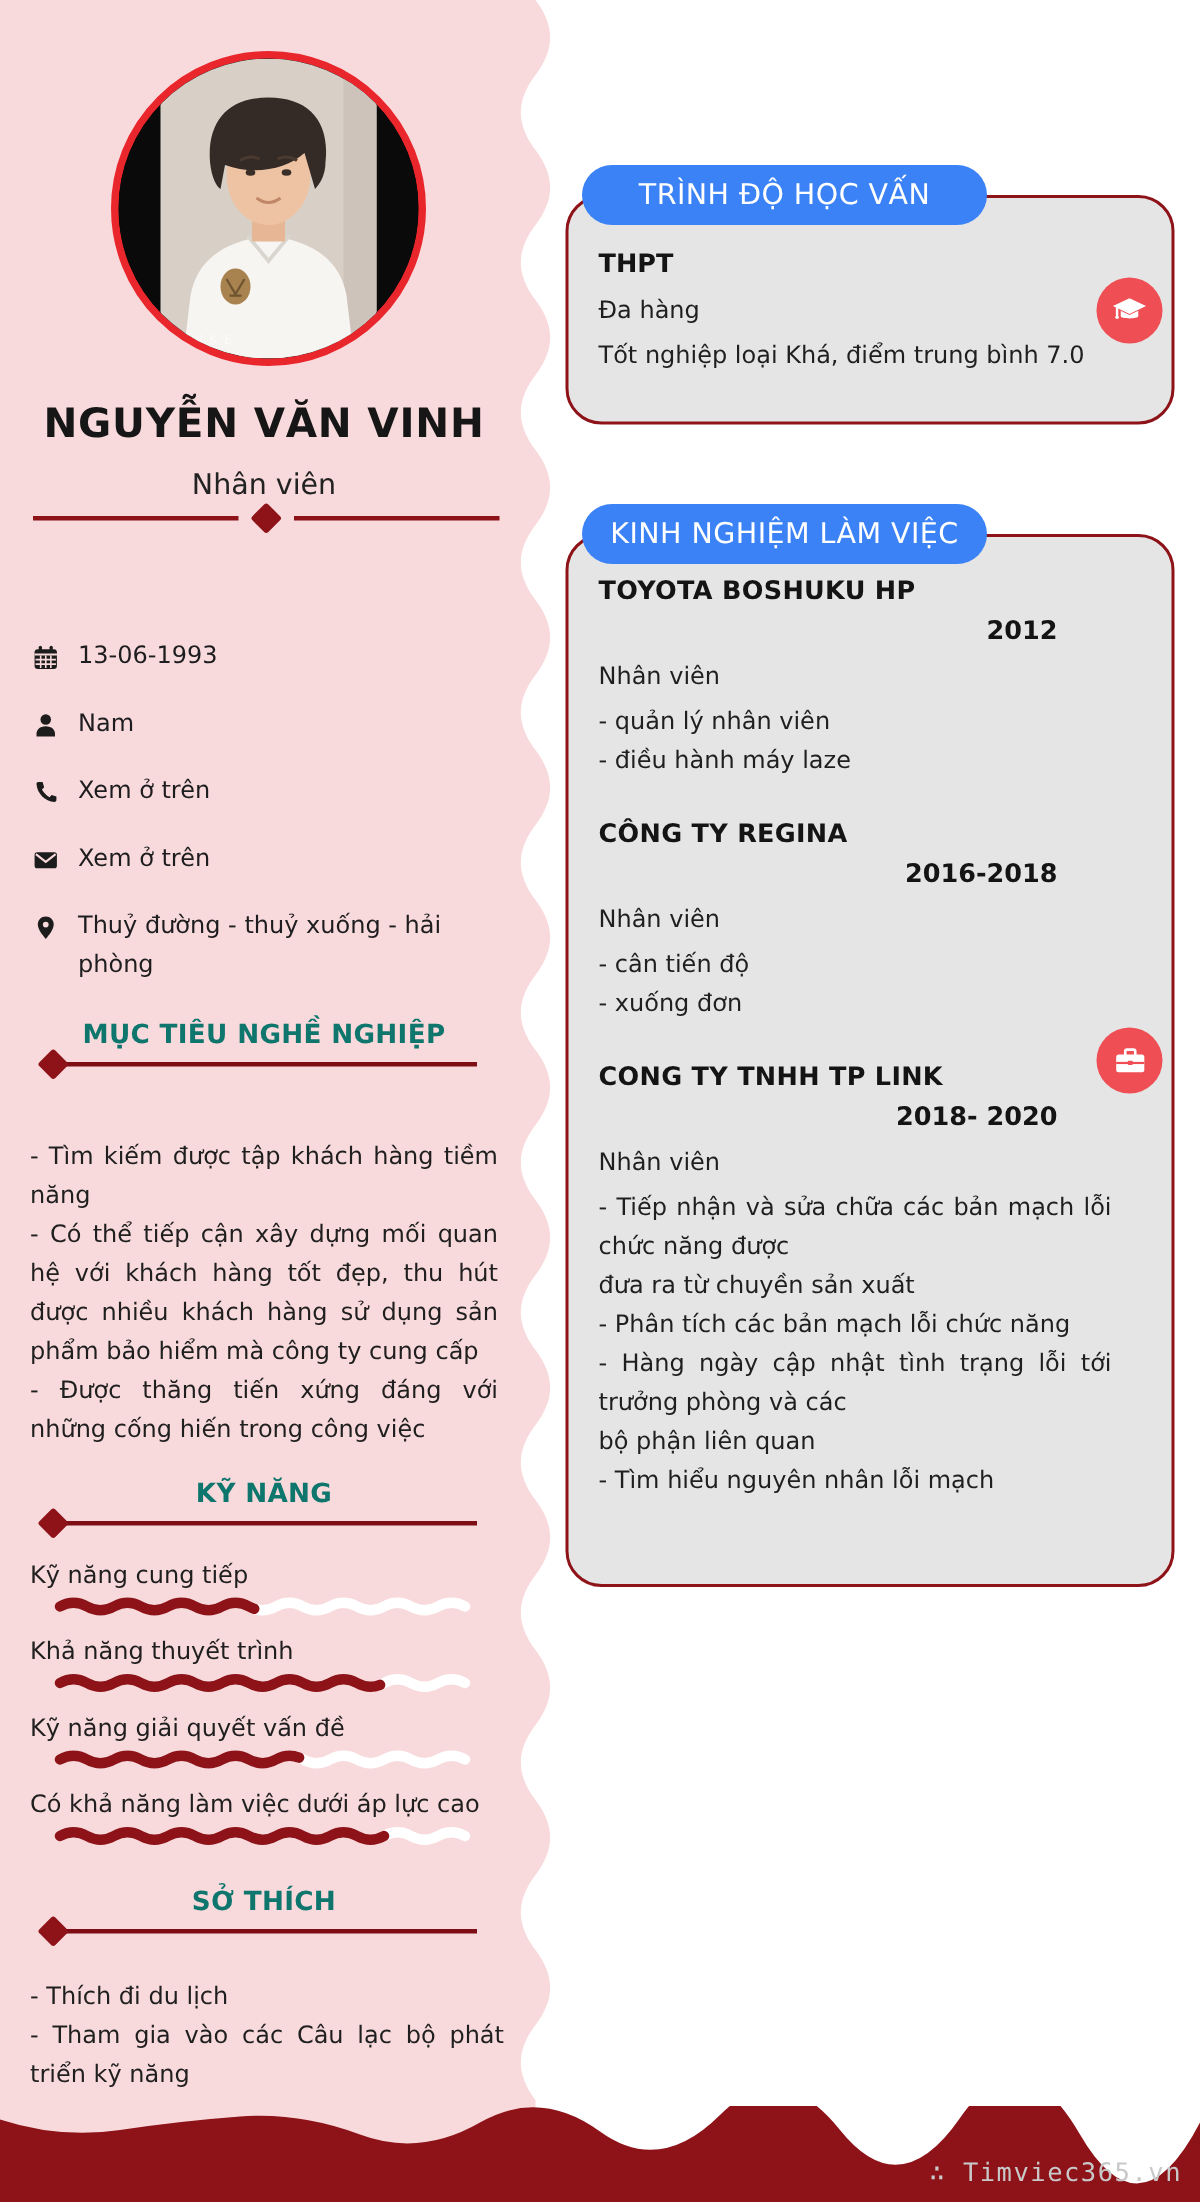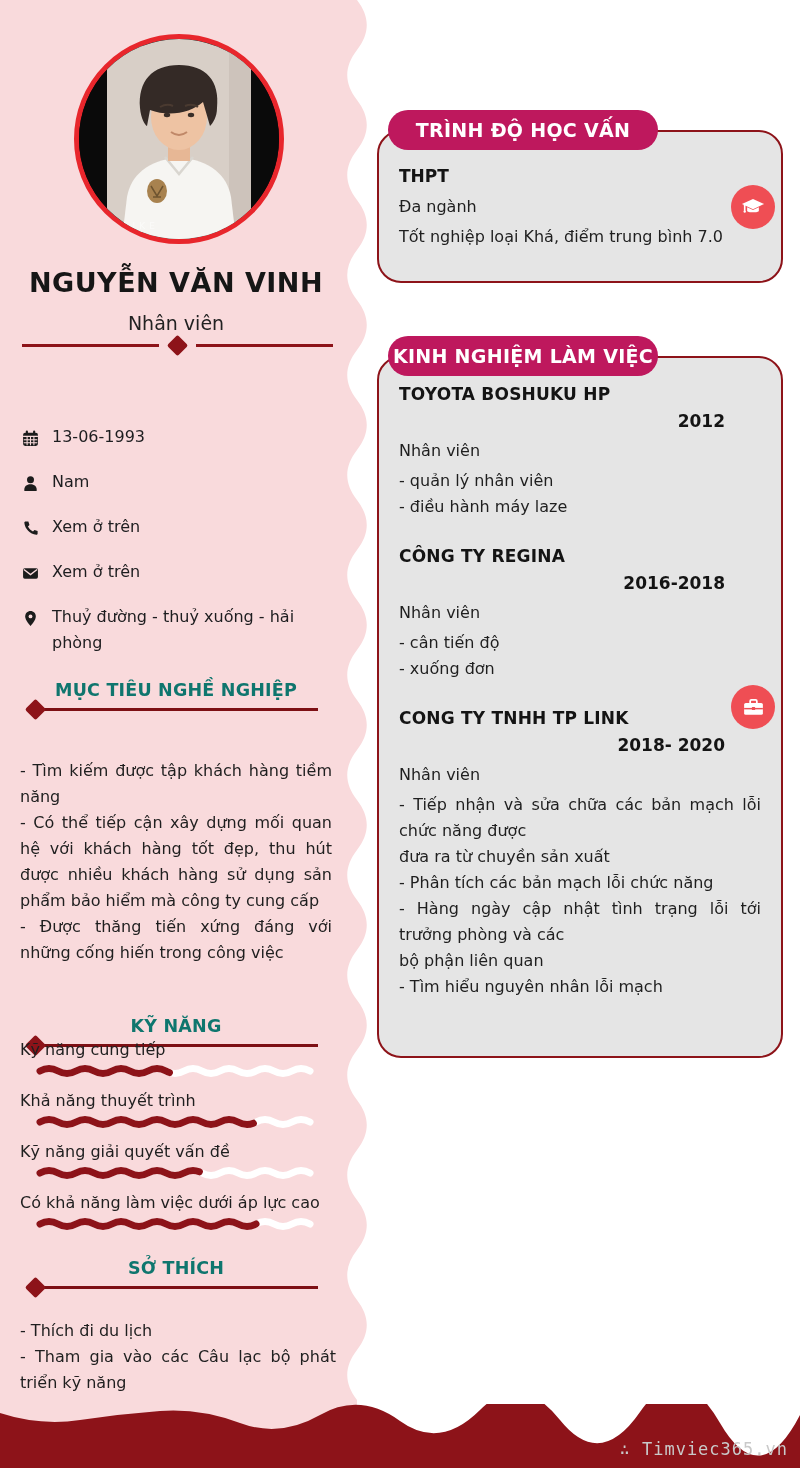--- a/index.html
+++ b/index.html
@@ -48,34 +48,34 @@
   .bar-fill{fill:none;stroke:#8d1319;stroke-width:7;stroke-linecap:round;}
 
   .hobby-text{position:absolute;left:20px;top:1318px;width:316px;}
 
   
   .main{position:absolute;left:0;top:0;width:800px;height:1468px;z-index:1;}
   .panel{position:absolute;left:377px;width:406px;border:2px solid #8d1319;border-radius:24px;
     background:#e5e5e5;box-sizing:border-box;}
   .panel-edu{top:130px;height:153px;}
   .panel-exp{top:356px;height:702px;}
-  .pill{position:absolute;left:388px;width:270px;height:40px;background:#be185d;border-radius:20px;
-    color:#fff;font-size:19px;font-weight:bold;text-align:center;line-height:40px;letter-spacing:.3px;z-index:2;}
+  .pill{position:absolute;left:388px;width:270px;height:40px;background:#3b82f6;border-radius:20px;
+    color:#fff;font-size:19px;font-weight:normal;text-align:center;line-height:40px;letter-spacing:.3px;z-index:2;}
   .pill-edu{top:110px;}
   .pill-exp{top:336px;}
   .icon-circle{position:absolute;width:44px;height:44px;border-radius:50%;background:#ef4e54;z-index:2;
     display:flex;align-items:center;justify-content:center;}
   .circle-edu{left:731px;top:185px;}
   .circle-exp{left:731px;top:685px;}
 
   .edu-body{padding:34px 24px 0 20px;}
   .edu-school{font-size:17px;font-weight:bold;margin:0;color:#141414;}
   .edu-line{font-size:16px;margin:11px 0 0 0;color:#1f1f1f;}
 
-  .exp-body{padding:26px 20px 0 20px;}
+  .exp-body{padding:26px 40px 0 20px;}
   .job + .job{margin-top:26px;}
   .job-company{font-size:17px;font-weight:bold;margin:0;color:#141414;letter-spacing:.2px;}
   .job-period{font-size:17px;font-weight:bold;margin:7px 36px 0 0;text-align:right;color:#141414;}
   .job-role{font-size:16px;margin:10px 0 8px 0;color:#1f1f1f;}
   .job-details p{margin:0;font-size:16px;line-height:26px;text-align:justify;color:#1f1f1f;}
 </style>
 </head>
 <body>
 
 <div class="page">
@@ -190,21 +190,21 @@
       <div class="rule">
           <span class="dia"></span>
         </div>
     </div>
     <div class="objective-text">
       <p>- Tìm kiếm được tập khách hàng tiềm năng</p>
       <p>- Có thể tiếp cận xây dựng mối quan hệ với khách hàng tốt đẹp, thu hút được nhiều khách hàng sử dụng sản phẩm bảo hiểm mà công ty cung cấp</p>
       <p>- Được thăng tiến xứng đáng với những cống hiến trong công việc</p>
     </div>
 
-    <div class="side-sec" style="top:1016px">
+    <div class="side-sec" style="top:986px">
       <div class="side-sec-title">KỸ NĂNG</div>
       <div class="rule">
           <span class="dia"></span>
         </div>
     </div>
     <div class="skills">
       <div class="skill">
         <div class="skill-label">Kỹ năng cung tiếp</div>
         <svg class="skillbar" width="282" height="14" viewBox="0 0 282 14">
           <path class="bar-bg" pathLength="100" d="M5 7 q9 -5 18 0 q9 5 18 0 q9 -5 18 0 q9 5 18 0 q9 -5 18 0 q9 5 18 0 q9 -5 18 0 q9 5 18 0 q9 -5 18 0 q9 5 18 0 q9 -5 18 0 q9 5 18 0 q9 -5 18 0 q9 5 18 0 q9 -5 18 0"></path>
@@ -244,21 +244,21 @@
       <p>- Thích đi du lịch</p>
       <p>- Tham gia vào các Câu lạc bộ phát triển kỹ năng</p>
     </div>
   </div>
 
   <div class="main">
 
     <div class="panel panel-edu">
       <div class="edu-body">
         <p class="edu-school">THPT</p>
-        <p class="edu-line">Đa ngành</p>
+        <p class="edu-line">Đa hàng</p>
         <p class="edu-line">Tốt nghiệp loại Khá, điểm trung bình 7.0</p>
       </div>
     </div>
     <div class="pill pill-edu">TRÌNH ĐỘ HỌC VẤN</div>
     <div class="icon-circle circle-edu">
       <svg width="26" height="26" viewBox="0 0 24 24">
           <path d="M12 4.5 L1.8 9.3 12 14.1 22.2 9.3 Z" fill="#fff"></path>
           <path d="M6.6 12.2 v3.4 c0 1.7 10.8 1.7 10.8 0 v-3.4 L12 14.8 Z" fill="#fff"></path>
           <rect x="3.6" y="9.6" width="1.5" height="6" rx="0.7" fill="#fff"></rect>
           <circle cx="4.35" cy="16.2" r="1.1" fill="#fff"></circle>

